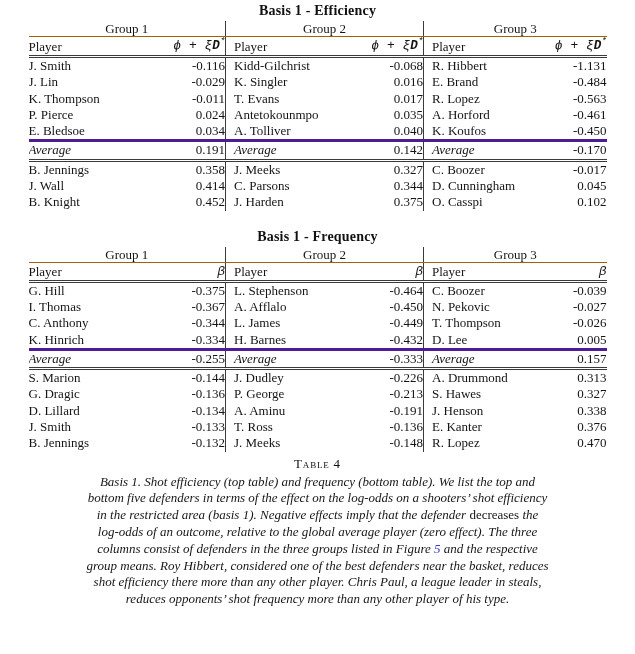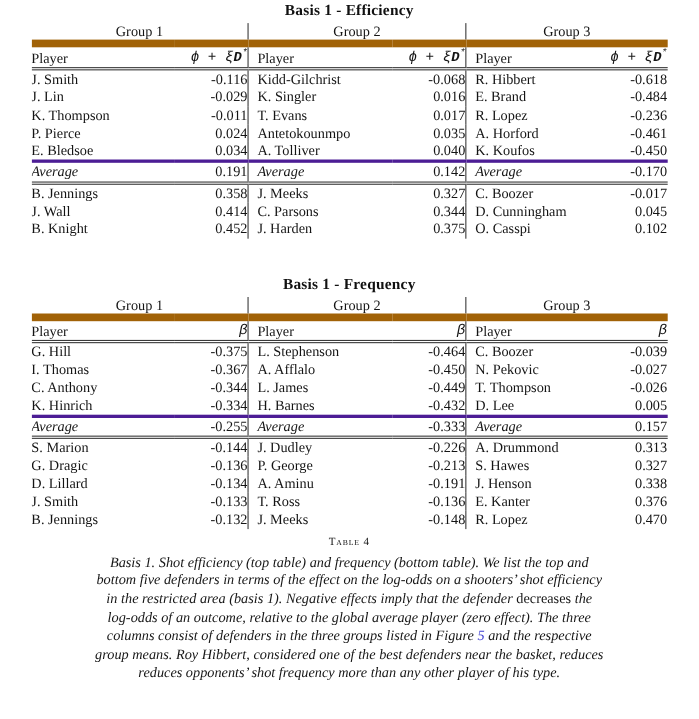--- a/index.html
+++ b/index.html
@@ -19,38 +19,38 @@
     font-size:13px;color:#141414;
   }
   table.ltx col.cp1{width:130px} table.ltx col.cv1{width:67px}
   table.ltx col.cp2{width:131px} table.ltx col.cv2{width:67px}
   table.ltx col.cp3{width:116px} table.ltx col.cv3{width:67px}
   table.ltx th,table.ltx td{
     padding:0;font-weight:normal;line-height:16.3px;
     white-space:nowrap;overflow:hidden;
   }
   tr.group-row th{
-    text-align:center;border-bottom:7px solid #a16207;line-height:15px;
+    text-align:center;border-bottom:1px solid #a16207;line-height:15px;
     font-size:13px;
   }
   tr.header-row th{border-bottom:3px double #3a3a3a;line-height:17px;}
   .vsep{border-left:1px solid #3a3a3a;}
   .pl{text-align:left;padding-left:4px;}
   .pl.vsep{padding-left:8px;}
   .val{text-align:right;padding-right:12px;}
   tr.avg-row td{border-top:3px solid #4c1d95;border-bottom:3px double #3a3a3a;}
   td.avg{font-style:italic;}
   .math{font-style:italic;font-family:Liberation Mono, monospace;}
   .math .cal{font-style:italic;font-weight:bold;font-size:12.6px;}
   .math sup{font-size:8.5px;vertical-align:super;line-height:0;}
 
-  #section-frequency{margin-top:34px;}
+  #section-frequency{margin-top:17px;}
 
   .table-label{
-    text-align:center;font-variant:small-caps;font-size:10px;
+    text-align:center;font-variant:small-caps;font-size:13px;
     letter-spacing:.8px;margin-top:4px;line-height:16px;color:#111;
   }
   .caption{
     width:584px;margin:2px auto 0;text-align:center;
     font-style:italic;font-size:13px;line-height:16.8px;color:#161616;
   }
   .cap-line{white-space:nowrap;}
   .seg-r{font-style:normal;}
   .seg-l{color:#3b3bd0;}
 </style>
@@ -85,37 +85,37 @@
             <th class="val math"><span>ϕ + ξ</span><span class="cal">D</span><sup>*</sup></th>
           </tr>
         </thead>
         <tbody>
           <tr>
             <td class="pl">J. Smith</td>
             <td class="val">-0.116</td>
             <td class="pl vsep">Kidd-Gilchrist</td>
             <td class="val">-0.068</td>
             <td class="pl vsep">R. Hibbert</td>
-            <td class="val">-0.618</td>
+            <td class="val">-1.131</td>
           </tr>
           <tr>
             <td class="pl">J. Lin</td>
             <td class="val">-0.029</td>
             <td class="pl vsep">K. Singler</td>
             <td class="val">0.016</td>
             <td class="pl vsep">E. Brand</td>
             <td class="val">-0.484</td>
           </tr>
           <tr>
             <td class="pl">K. Thompson</td>
             <td class="val">-0.011</td>
             <td class="pl vsep">T. Evans</td>
             <td class="val">0.017</td>
             <td class="pl vsep">R. Lopez</td>
-            <td class="val">-0.236</td>
+            <td class="val">-0.563</td>
           </tr>
           <tr>
             <td class="pl">P. Pierce</td>
             <td class="val">0.024</td>
             <td class="pl vsep">Antetokounmpo</td>
             <td class="val">0.035</td>
             <td class="pl vsep">A. Horford</td>
             <td class="val">-0.461</td>
           </tr>
           <tr>
@@ -275,16 +275,17 @@
 
   <div class="table-label">Table 4</div>
 
   <div class="caption" id="caption">
       <div class="cap-line"><span>Basis 1. Shot efficiency (top table) and frequency (bottom table). We list the top and</span></div>
       <div class="cap-line"><span>bottom five defenders in terms of the effect on the log-odds on a shooters’ shot efficiency</span></div>
       <div class="cap-line"><span>in the restricted area (basis 1). Negative effects imply that the defender </span><span class="seg-r">decreases</span><span> the</span></div>
       <div class="cap-line"><span>log-odds of an outcome, relative to the global average player (zero effect). The three</span></div>
       <div class="cap-line"><span>columns consist of defenders in the three groups listed in Figure </span><span class="seg-l">5</span><span> and the respective</span></div>
       <div class="cap-line"><span>group means. Roy Hibbert, considered one of the best defenders near the basket, reduces</span></div>
+      <div class="cap-line"><span>shot efficiency there more than any other player. Chris Paul, a league leader in steals,</span></div>
       <div class="cap-line"><span>reduces opponents’ shot frequency more than any other player of his type.</span></div>
     </div>
 
 </div>
 
 </body></html>

